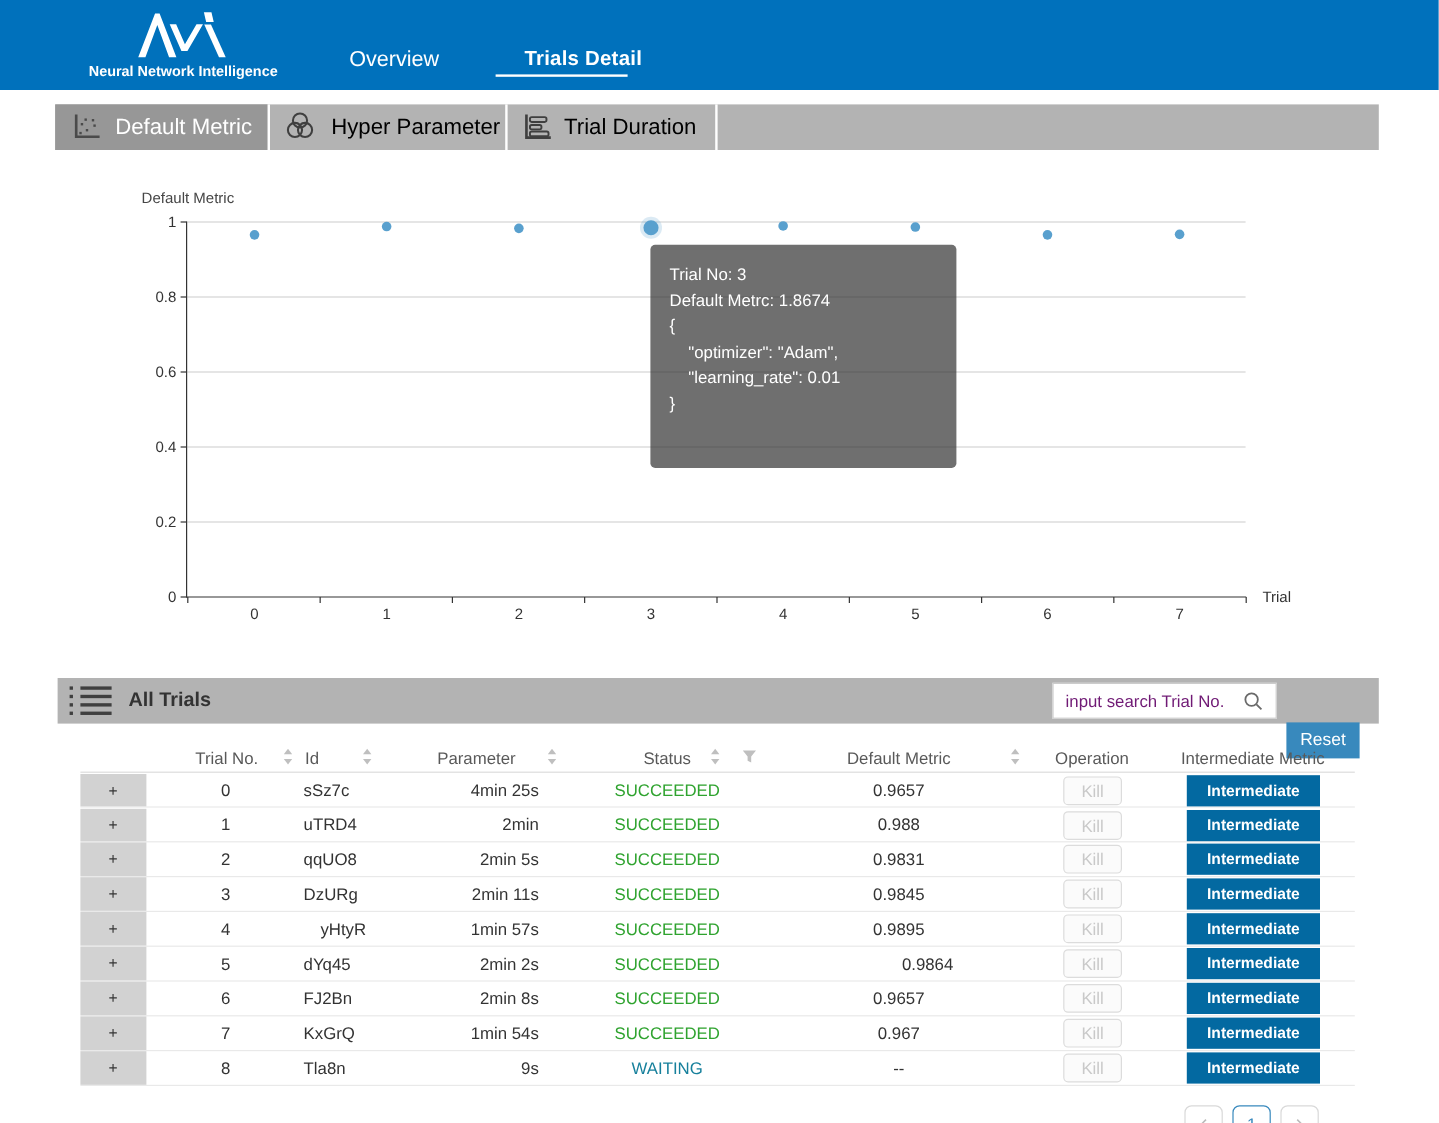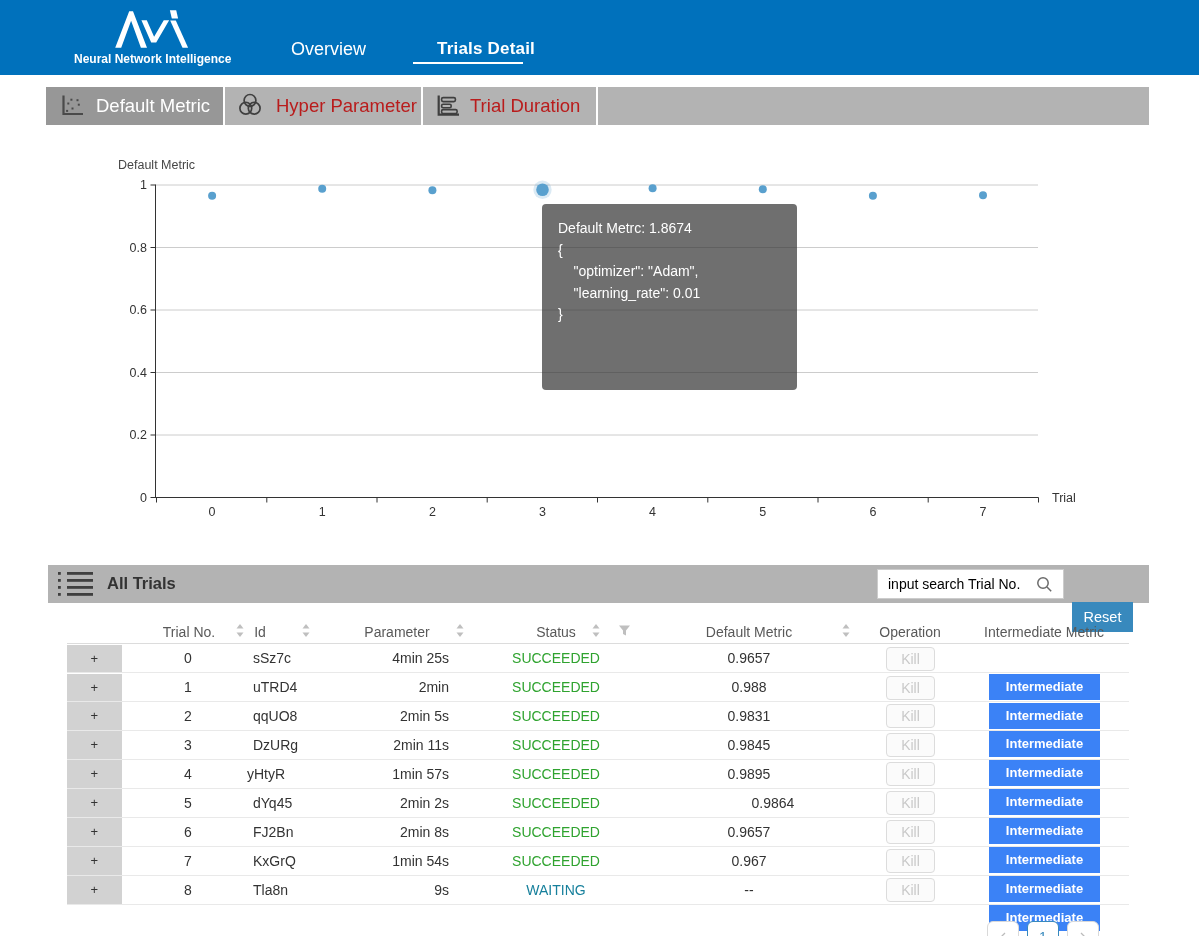--- a/index.html
+++ b/index.html
@@ -4,37 +4,37 @@
 body {font-family:"Liberation Sans", sans-serif; background:#fff;}
 #page {position:relative;width:1199px;height:936px;overflow:hidden;background:#fff;}
 .header {position:absolute;left:0;top:0;width:1199px;height:75px;background:#0071bc;}
 .logotext {position:absolute;left:74px;top:52px;width:160px;text-align:left;color:#fff;font-size:12px;font-weight:bold;letter-spacing:0px;white-space:nowrap;}
 .nav-ov {position:absolute;left:291px;top:39px;font-size:18px;color:#ffffff;}
 .nav-td {position:absolute;left:425px;top:39px;font-size:17px;font-weight:bold;color:#fff;letter-spacing:0.2px;margin-left:12px;}
 .nav-ul {position:absolute;left:413px;top:62px;width:110px;height:2px;background:#fff;}
 .tabbar {position:absolute;left:46px;top:87px;width:1103px;height:38px;background:#b3b3b3;}
 .tab1 {position:absolute;left:46px;top:87px;width:176.5px;height:38px;background:#979797;}
 .sep {position:absolute;top:87px;width:2.2px;height:38px;background:#fff;}
-.tabtext {position:absolute;top:95px;font-size:18.5px;font-weight:normal;color:#b91c1c;}
+.tabtext {position:absolute;top:95px;font-size:18.5px;font-weight:normal;color:#000000;}
 .tooltip {position:absolute;left:542px;top:204px;width:255px;height:186px;background:rgba(50,50,50,0.7);border-radius:4px;color:#fff;font-size:14px;line-height:21.5px;padding:14px 0 0 16px;}
 .tooltip div {white-space:pre;}
 .atbar {position:absolute;left:48px;top:565px;width:1101px;height:38px;background:#b3b3b3;}
 .attext {position:absolute;left:107px;top:574px;font-size:16.5px;font-weight:bold;color:#333;}
 .searchbox {position:absolute;left:877px;top:569px;width:187px;height:30px;background:#fff;border:1px solid #ccc;}
-.searchph {position:absolute;left:888px;top:576px;font-size:14px;color:#000000;}
+.searchph {position:absolute;left:888px;top:576px;font-size:14px;color:#701a75;}
 .resetbtn {position:absolute;left:1072px;top:569px;width:61px;height:30px;background:#3889bd;color:#fff;font-size:14.5px;text-align:center;line-height:30px;margin-top:33px;}
 .thead span {position:absolute;top:624px;font-size:14px;color:#595959;transform:translateX(-50%);white-space:nowrap;}
 .theadline {position:absolute;left:67px;top:643px;width:1062px;height:1px;background:#dcdcdc;}
 .row {position:absolute;left:0;top:0;width:1199px;height:28.95px;border-bottom:1px solid #e9e9e9;}
 .row {left:67px;width:1062px;}
 .pluscell {position:absolute;left:0px;top:0.5px;width:54.5px;height:27.5px;background:#d2d2d2;text-align:center;}
 .plus {font-size:13px;color:#333;line-height:27px;}
 .cv {position:absolute;top:6px;font-size:14px;color:#333;transform:translateX(-50%);white-space:nowrap;}
 .killbtn {position:absolute;left:819px;top:2.5px;width:49px;height:24px;border:1px solid #dcdcdc;border-radius:4px;background:#fbfbfb;color:#c9c9c9;font-size:14px;text-align:center;line-height:23px;}
-.interbtn {position:absolute;left:922px;top:1.5px;width:111px;height:26px;background:#3b82f6;color:#fff;font-size:13px;font-weight:600;text-align:center;line-height:26px;margin-top:28px;}
+.interbtn {position:absolute;left:922px;top:1.5px;width:111px;height:26px;background:#0369a1;color:#fff;font-size:13px;font-weight:600;text-align:center;line-height:26px;}
 .pgbtn {position:absolute;top:921px;width:32px;height:32px;border:1px solid #d9d9d9;border-radius:6px;background:#fff;text-align:center;line-height:30px;font-size:14px;color:#bbb;}
 </style></head>
 <body>
 <div id="page">
  <div class="header">
   <svg style="position:absolute;left:112px;top:9px;width:78px;height:40px" viewBox="0 0 78 40">
     <g fill="#fff">
     <polygon points="3.2,38.8 17.2,2.2 21.0,2.2 35.0,38.8 28.9,38.8 19.1,11.8 9.2,38.8"></polygon>
     <polygon points="29.4,11.2 34.8,11.2 42.1,27.8 51.75,11.2 57.15,11.2 44.2,33.5 39.2,33.5"></polygon>
     <polygon points="58.2,11.4 63.8,11.4 76.1,38.8 70.5,38.8"></polygon>
@@ -126,20 +126,21 @@
 <circle cx="432.4" cy="190.3" r="4" fill="#59a0ce"></circle>
 <circle cx="542.5" cy="189.8" r="9.2" fill="#59a0ce" opacity="0.22"></circle>
 <circle cx="542.5" cy="189.8" r="6.3" fill="#59a0ce"></circle>
 <circle cx="652.6" cy="188.3" r="4" fill="#59a0ce"></circle>
 <circle cx="762.8" cy="189.2" r="4" fill="#59a0ce"></circle>
 <circle cx="872.9" cy="195.7" r="4" fill="#59a0ce"></circle>
 <circle cx="983.0" cy="195.3" r="4" fill="#59a0ce"></circle>
 </svg>
 
  <div class="tooltip">
+      <div>Trial No: 3</div>
       <div>Default Metrc: 1.8674</div>
       <div>{</div>
       <div>    "optimizer": "Adam",</div>
       <div>    "learning_rate": 0.01</div>
       <div>}</div>
     </div>
 
  <div class="atbar"></div>
  <svg style="position:absolute;left:57px;top:570px;width:38px;height:28px" viewBox="0 0 38 28">
    <g fill="#3f3f3f">
@@ -232,21 +233,21 @@
  <span class="cv" style="left:186px;transform:none">DzURg</span>
  <span class="cv" style="right:680px;transform:none">2min 11s</span>
  <span class="cv" style="left:489px;color:#2fa32f">SUCCEEDED</span>
  <span class="cv" style="left:682px">0.9845</span>
  <div class="killbtn">Kill</div>
  <div class="interbtn">Intermediate</div>
 </div>
 <div class="row" style="top:759.8px">
  <div class="pluscell"><span class="plus">+</span></div>
  <span class="cv" style="left:121px">4</span>
- <span class="cv" style="left:180px;transform:none">yHtyR</span>
+ <span class="cv" style="left:200px;transform:none">yHtyR</span>
  <span class="cv" style="right:680px;transform:none">1min 57s</span>
  <span class="cv" style="left:489px;color:#2fa32f">SUCCEEDED</span>
  <span class="cv" style="left:682px">0.9895</span>
  <div class="killbtn">Kill</div>
  <div class="interbtn">Intermediate</div>
 </div>
 <div class="row" style="top:788.8px">
  <div class="pluscell"><span class="plus">+</span></div>
  <span class="cv" style="left:121px">5</span>
  <span class="cv" style="left:186px;transform:none">dYq45</span>

